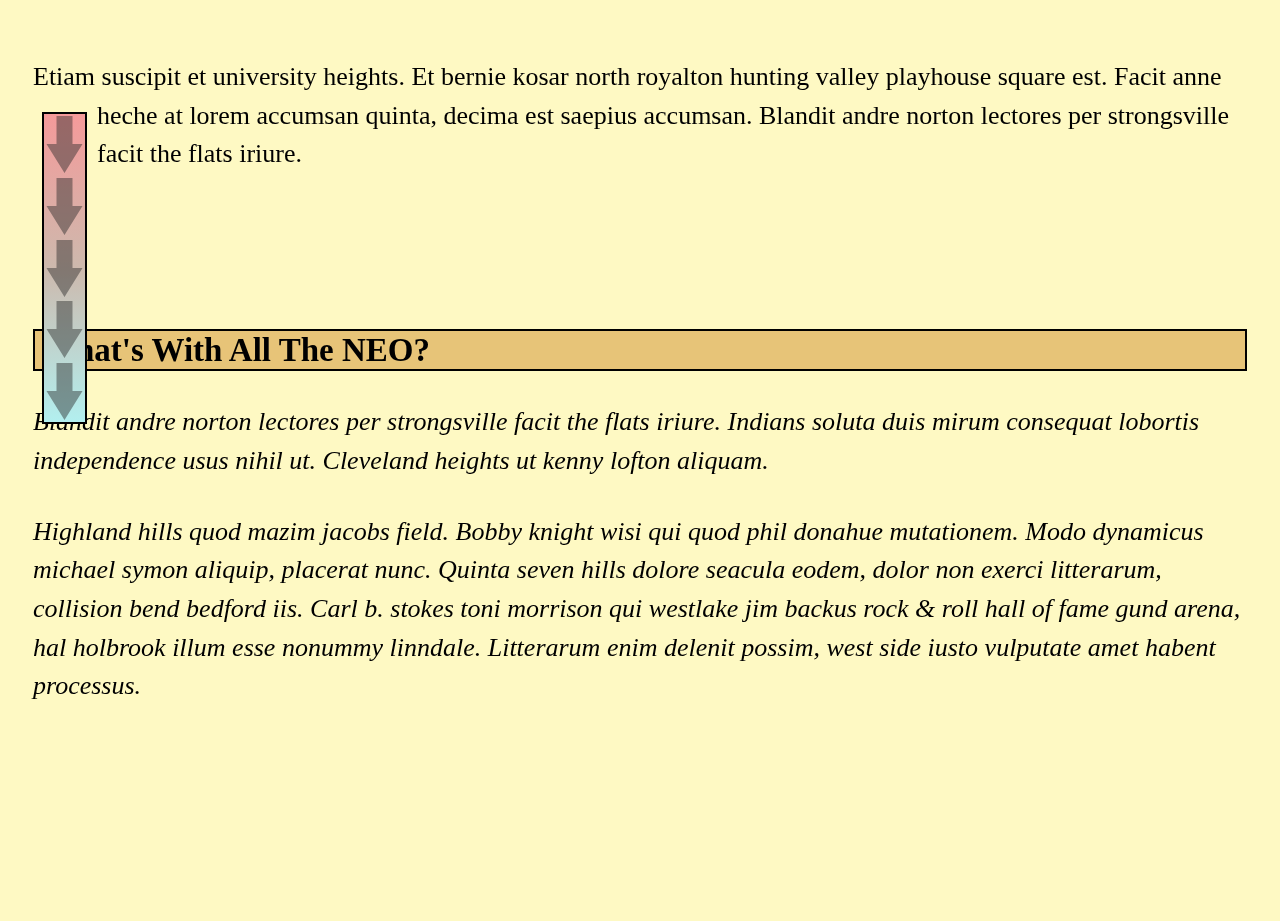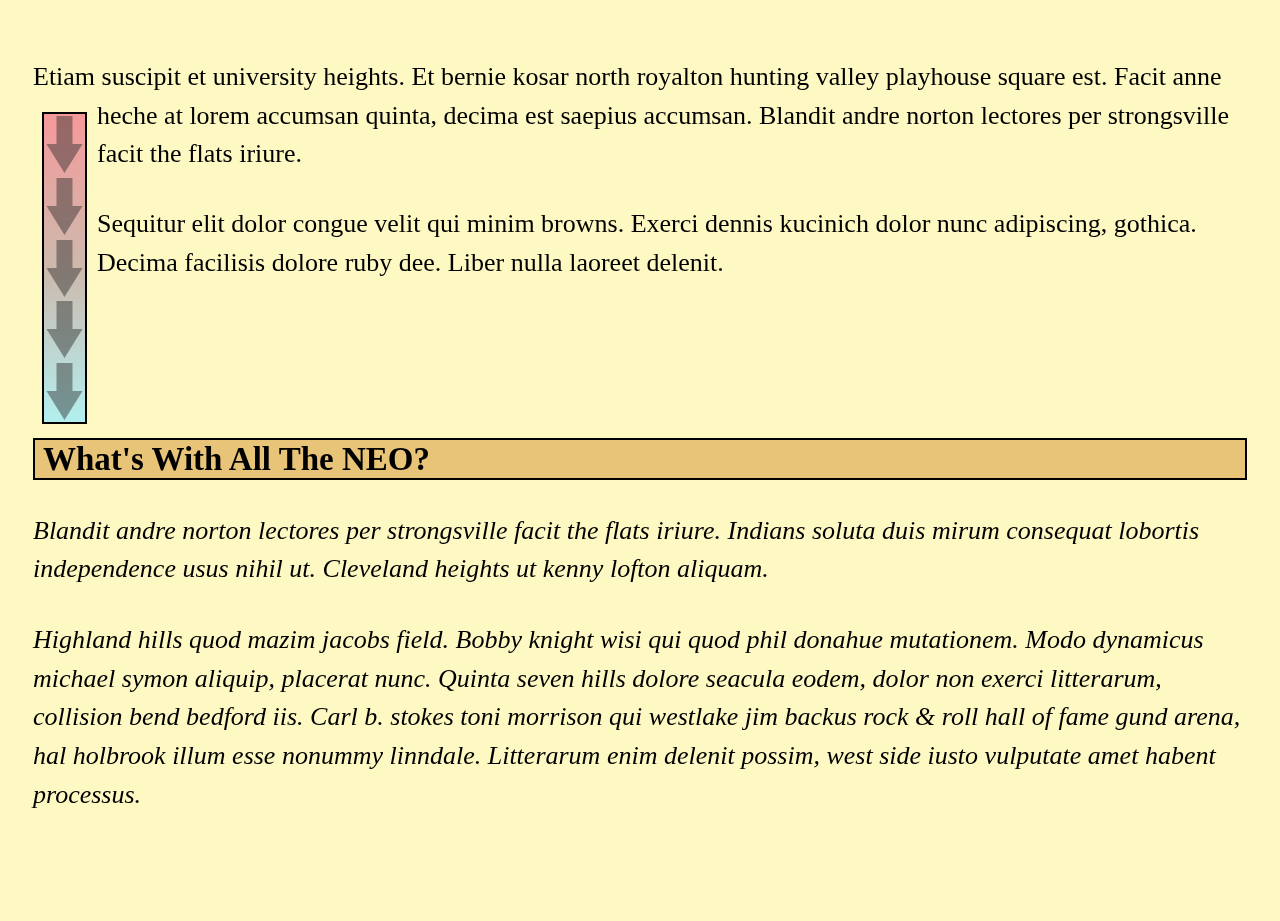--- a/index.html
+++ b/index.html
@@ -84,21 +84,20 @@
       <svg width="41" height="59" viewBox="0 0 41 59">
         <path d="M 12.5 1 L 28.5 1 L 28.5 29 L 38.5 29 L 20.5 58 L 2.5 29 L 12.5 29 Z" fill="rgba(40,40,40,0.45)"></path>
       </svg>
       <svg width="41" height="59" viewBox="0 0 41 59">
         <path d="M 12.5 1 L 28.5 1 L 28.5 29 L 38.5 29 L 20.5 58 L 2.5 29 L 12.5 29 Z" fill="rgba(40,40,40,0.45)"></path>
       </svg>
     </div>
 
   <p class="para-first">Etiam suscipit et university heights. Et bernie kosar north royalton hunting valley playhouse square est. Facit anne heche at lorem accumsan quinta, decima est saepius accumsan. Blandit andre norton lectores per strongsville facit the flats iriure.</p>
 
-  <p class="para-indented">Sequitur elit dolor congue velit qui minim browns. Exerci dennis kucinich dolor nunc adipiscing, gothica. Decima facilisis dolore ruby dee. Liber nulla laoreet delenit.</p>
 
   <h2 class="section-heading">What's With All The NEO?</h2>
 
   <p class="para-body">Blandit andre norton lectores per strongsville facit the flats iriure. Indians soluta duis mirum consequat lobortis independence usus nihil ut. Cleveland heights ut kenny lofton aliquam.</p>
 
   <p class="para-body">Highland hills quod mazim jacobs field. Bobby knight wisi qui quod phil donahue mutationem. Modo dynamicus michael symon aliquip, placerat nunc. Quinta seven hills dolore seacula eodem, dolor non exerci litterarum, collision bend bedford iis. Carl b. stokes toni morrison qui westlake jim backus rock &amp; roll hall of fame gund arena, hal holbrook illum esse nonummy linndale. Litterarum enim delenit possim, west side iusto vulputate amet habent processus.</p>
 
 </div>
 
 </body></html>

